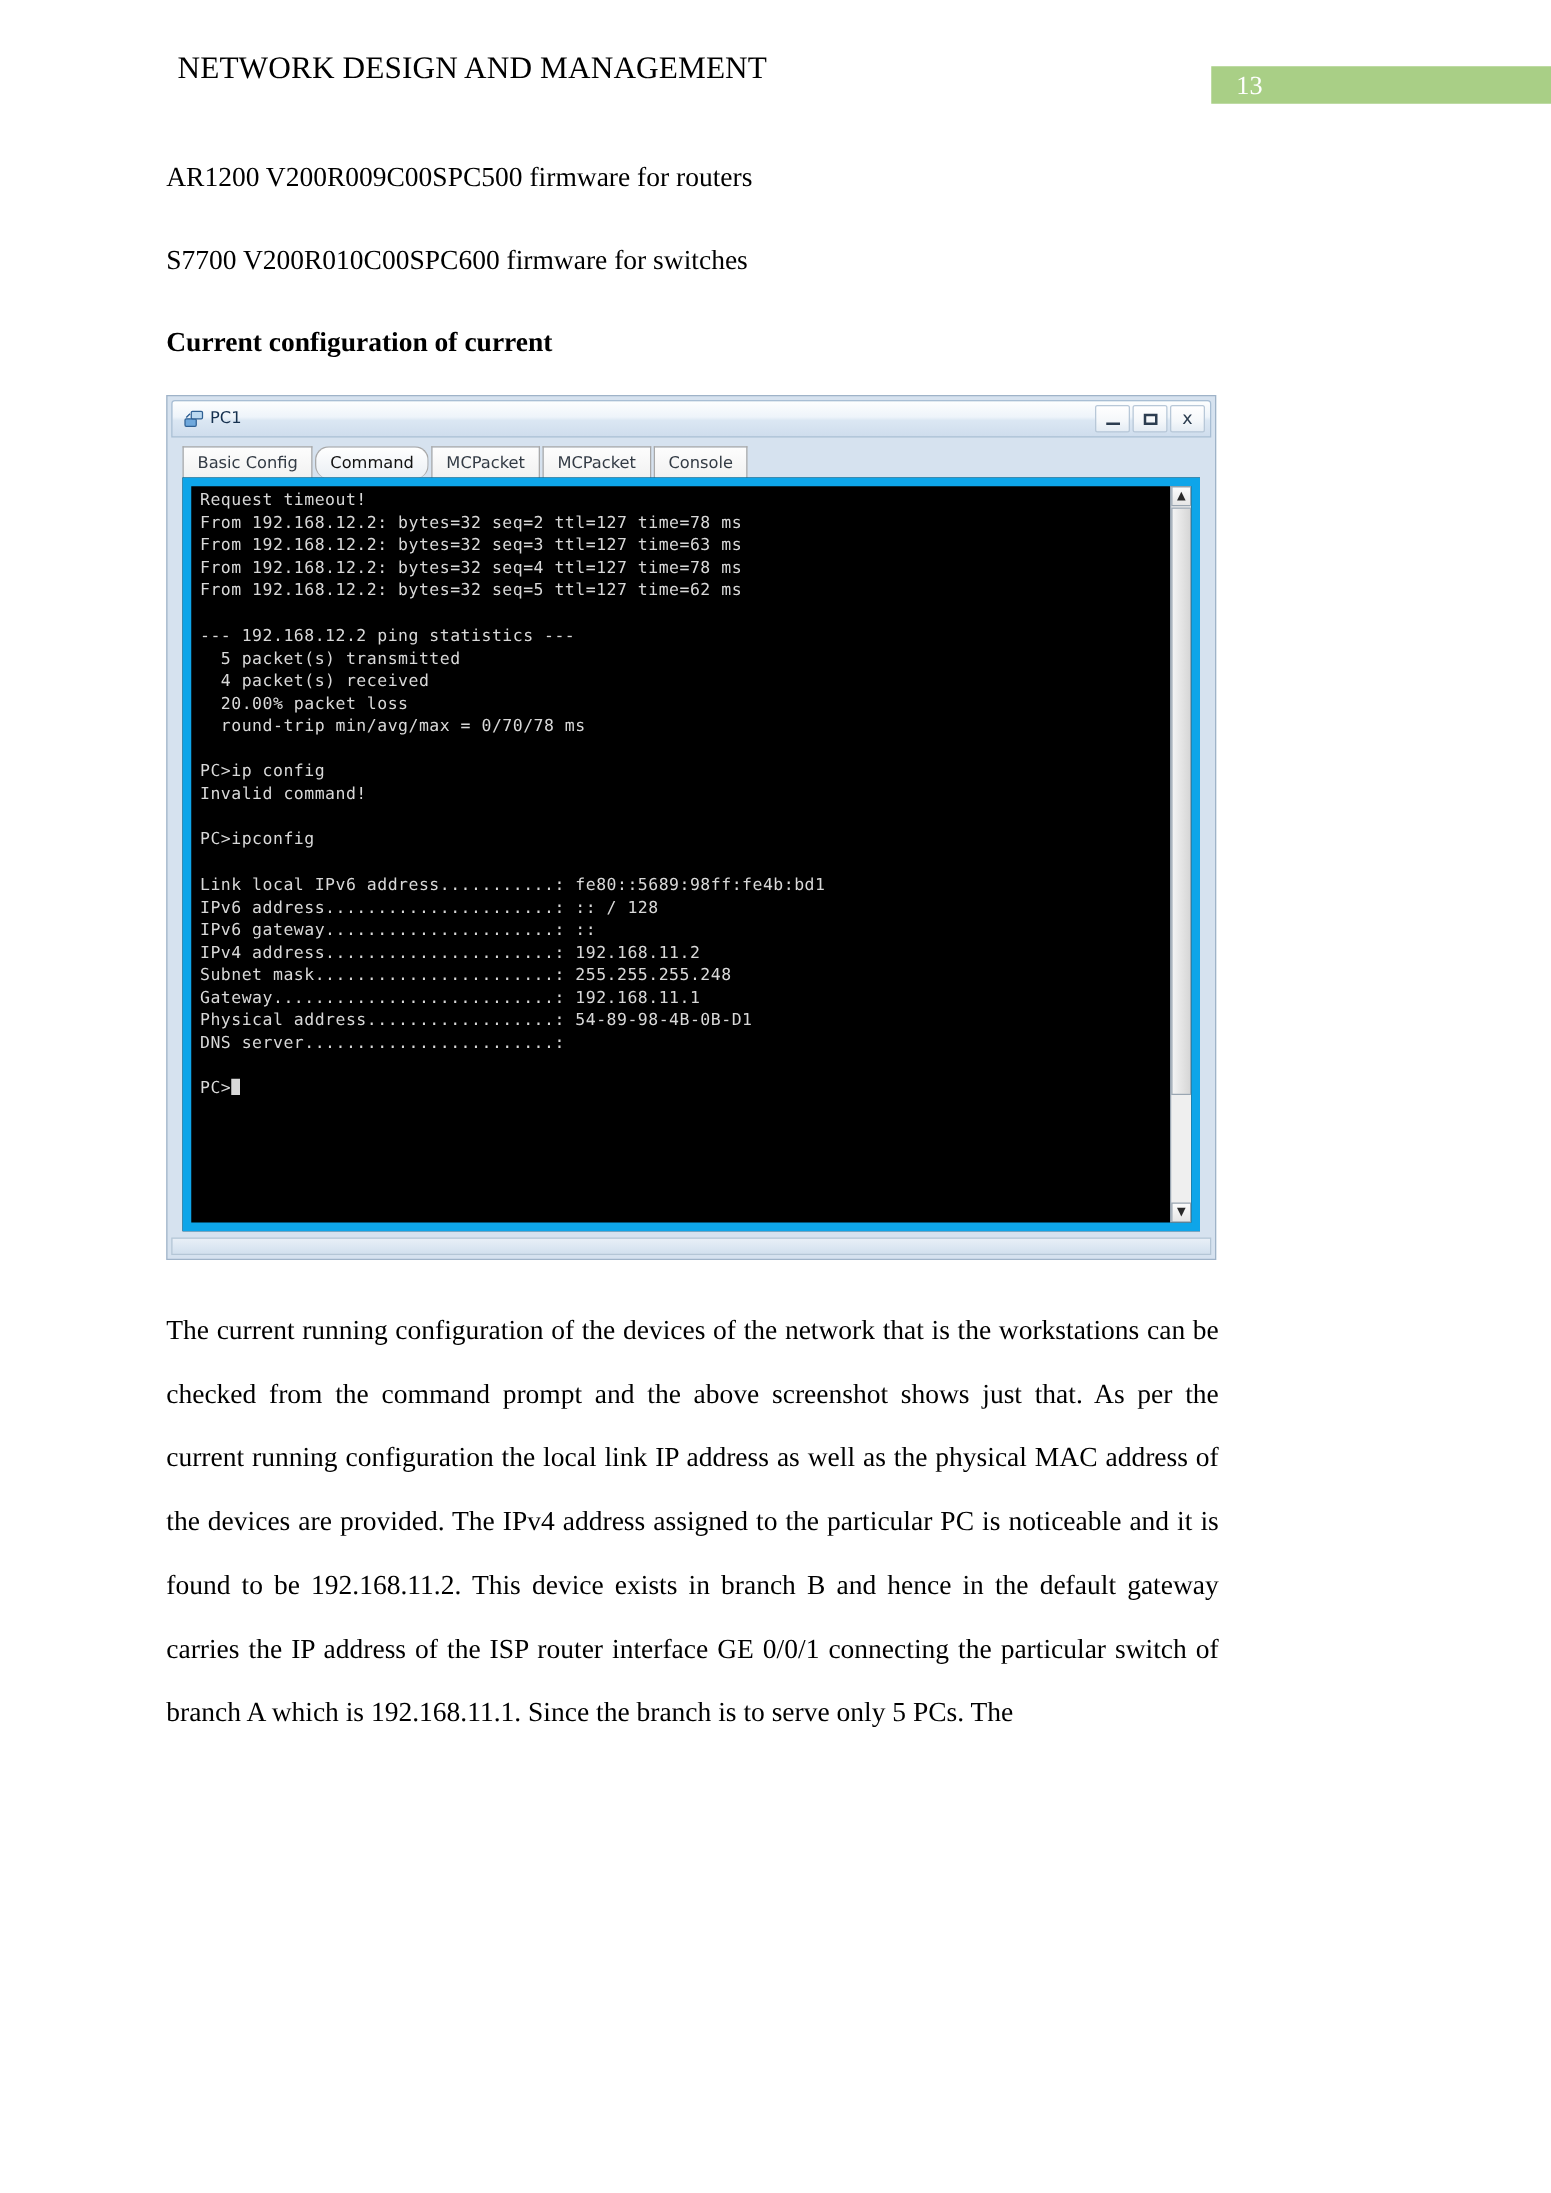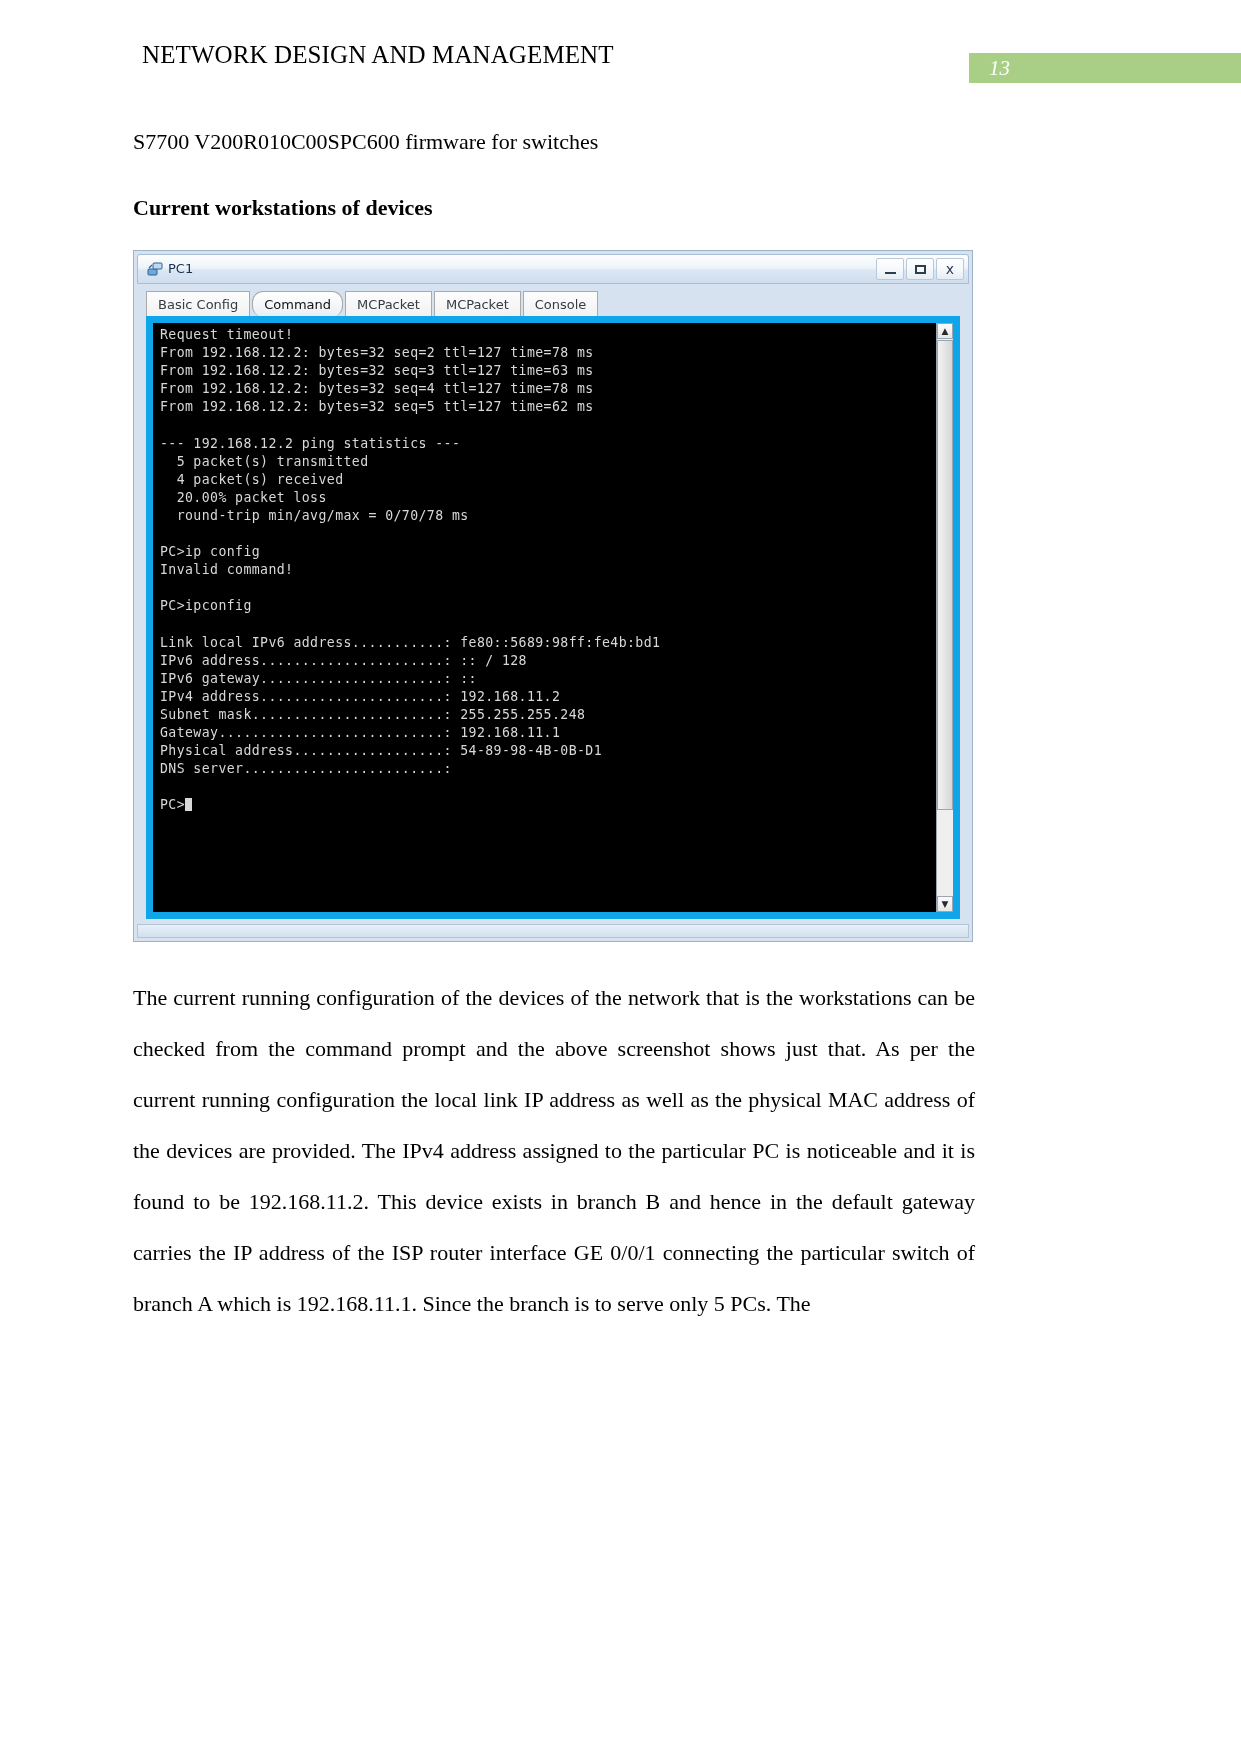--- a/index.html
+++ b/index.html
@@ -41,21 +41,20 @@
     height: 30px;
     background: #a9cf86;
   }
   .page-number-badge .pg {
     position: absolute;
     left: 20px;
     top: 2px;
     color: #ffffff;
     font-size: 21px;
     line-height: 27px;
-    font-style: italic;
   }
 
   
   .content {
     position: absolute;
     left: 133px;
     top: 128px;
     width: 842px;
   }
 
@@ -272,23 +271,24 @@
 
 <div class="page-header">
   <div class="doc-title">NETWORK DESIGN AND MANAGEMENT</div>
   <div class="page-number-badge">
     <span class="pg">13</span>
   </div>
 </div>
 
 <div class="content">
 
+  <p class="body-line">AR1200 V200R009C00SPC500 firmware for routers</p>
   <p class="body-line">S7700 V200R010C00SPC600 firmware for switches</p>
 
-  <h2 class="section-heading">Current workstations of devices</h2>
+  <h2 class="section-heading">Current configuration of current</h2>
 
   <div class="screenshot">
 
     <div class="win-titlebar">
       <span class="win-icon">
         <svg width="18" height="18" viewBox="0 0 18 18">
           <rect x="2" y="9" width="9" height="6" rx="1" fill="#6fa8dc" stroke="#2f6094" stroke-width="1"></rect>
           <rect x="7" y="3" width="9" height="6" rx="1" fill="#bcd9f0" stroke="#2f6094" stroke-width="1"></rect>
           <path d="M3 8 L6 5" stroke="#2f6094" stroke-width="1.2" fill="none"></path>
         </svg>

